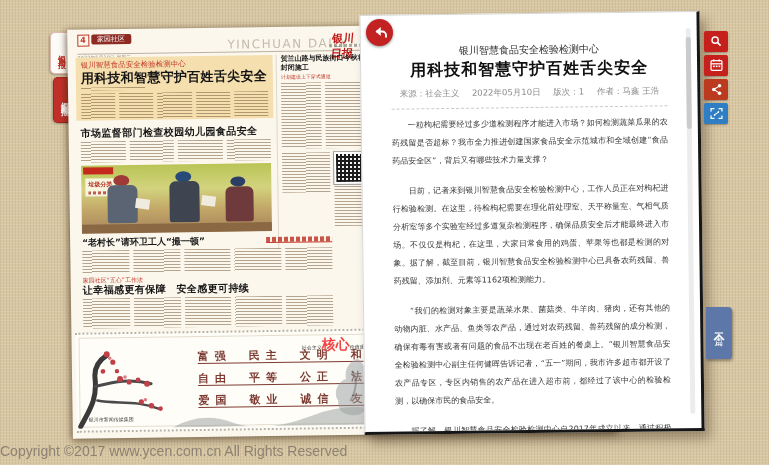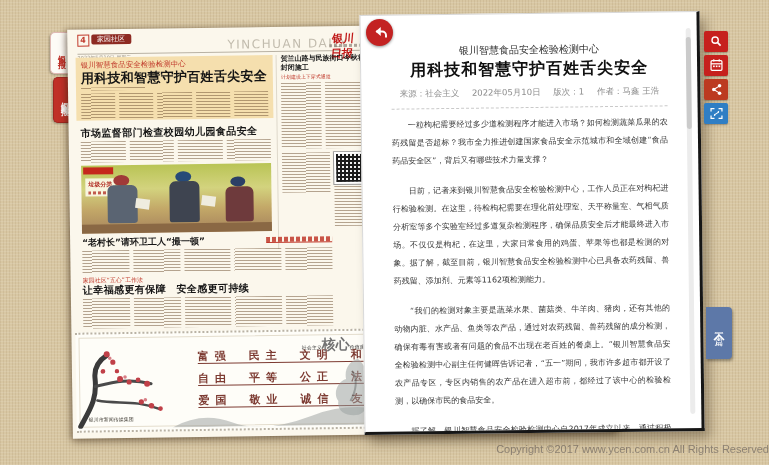--- a/index.html
+++ b/index.html
@@ -83,21 +83,21 @@
   
   .ad{position:absolute;left:4px;top:303px;width:520px;height:100px;background:#fefdf8;
       border-top:2px dotted #b9b2a4;border-bottom:2px dotted #b9b2a4;box-sizing:border-box;}
   .ad-inner{position:absolute;inset:3px;border:1px solid #e4ddcd;}
   .plum{position:absolute;left:0;top:4px;}
   .slogans{position:absolute;left:122px;top:16px;}
   .slogan{font-family:"DejaVu Serif","Liberation Serif",serif;font-size:11px;font-weight:bold;color:#7d3b32;
           letter-spacing:6px;margin-bottom:7px;text-decoration:underline;text-underline-offset:3px;white-space:nowrap;}
   .core{position:absolute;left:226px;top:3px;white-space:nowrap;}
   .core .sm{font-size:5px;color:#333;}
-  .core .big{font-size:14px;font-weight:bold;color:#737373;font-family:"DejaVu Serif","Liberation Serif",serif;}
+  .core .big{font-size:14px;font-weight:bold;color:#ef4444;font-family:"DejaVu Serif","Liberation Serif",serif;}
   .ad-credit{position:absolute;left:12px;bottom:8px;font-size:5px;color:#4a463e;}
   .hills{position:absolute;left:96px;bottom:2px;opacity:.45;}
   .rock{position:absolute;left:252px;top:26px;opacity:.7;}
   
   .panel{
     position:absolute;left:362px;top:13px;width:340px;height:420px;z-index:3;background:#fff;
     transform:rotate(-0.7deg);
     border-top:1px solid #d8d8d8;border-left:1px solid #d8d8d8;
     border-right:3px solid #161616;border-bottom:3px solid #161616;
     box-shadow:6px 8px 12px rgba(40,25,10,.35);box-sizing:border-box;
@@ -119,21 +119,21 @@
              display:flex;align-items:center;justify-content:center;cursor:pointer;box-shadow:0 1px 2px rgba(0,0,0,.3);}
   .si-search{top:31px;background:#c6201d;}
   .si-calendar{top:55px;background:#c6201d;}
   .si-share{top:79px;background:#bc3a20;}
   .si-expand{top:103px;background:#2f7ec4;}
   .next{position:absolute;left:706px;top:307px;width:26px;height:52px;background:#5d78a8;z-index:4;
         border-radius:0 4px 4px 0;color:#fff;display:flex;flex-direction:column;align-items:center;
         justify-content:center;gap:2px;box-shadow:1px 2px 3px rgba(0,0,0,.35);cursor:pointer;}
   .next-label{writing-mode:vertical-rl;text-orientation:upright;font-size:9px;letter-spacing:2px;line-height:10px;}
   
-  .copy{position:absolute;left:0;right:0;top:443px;text-align:right;font-size:11px;color:#8d8273;
+  .copy{position:absolute;left:0;right:0;top:443px;text-align:left;font-size:14px;color:#8d8273;
         font-family:"Liberation Sans",sans-serif;}
 </style>
 </head>
 <body>
 
 <div class="tab tab1">银川日报</div>
 <div class="tab tab2">银川晚报</div>
 
 <div class="newspaper">
   <div class="np-head">

